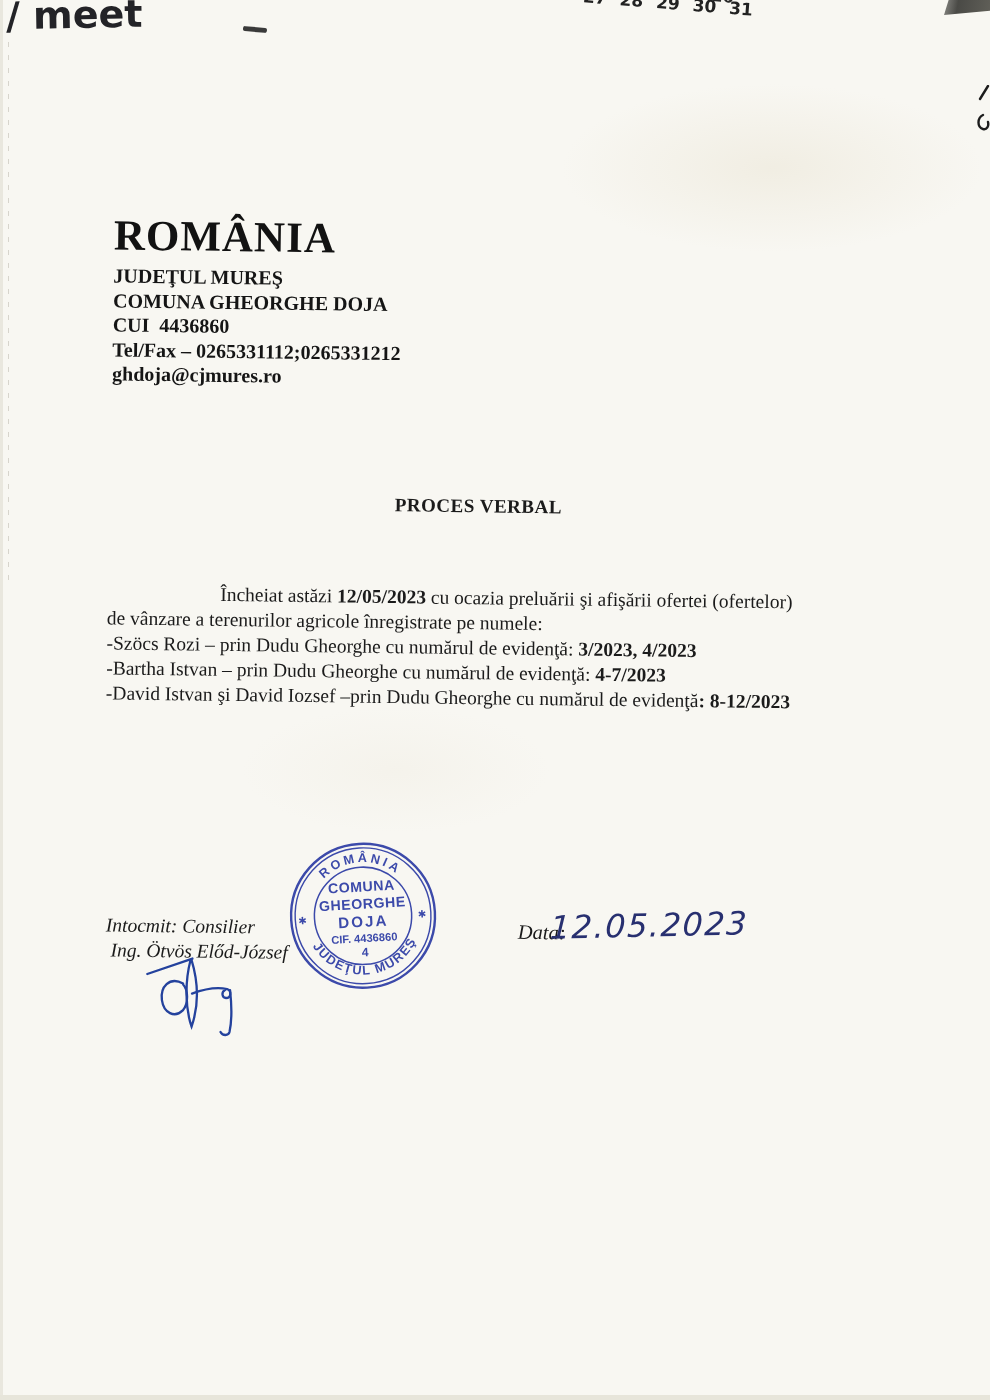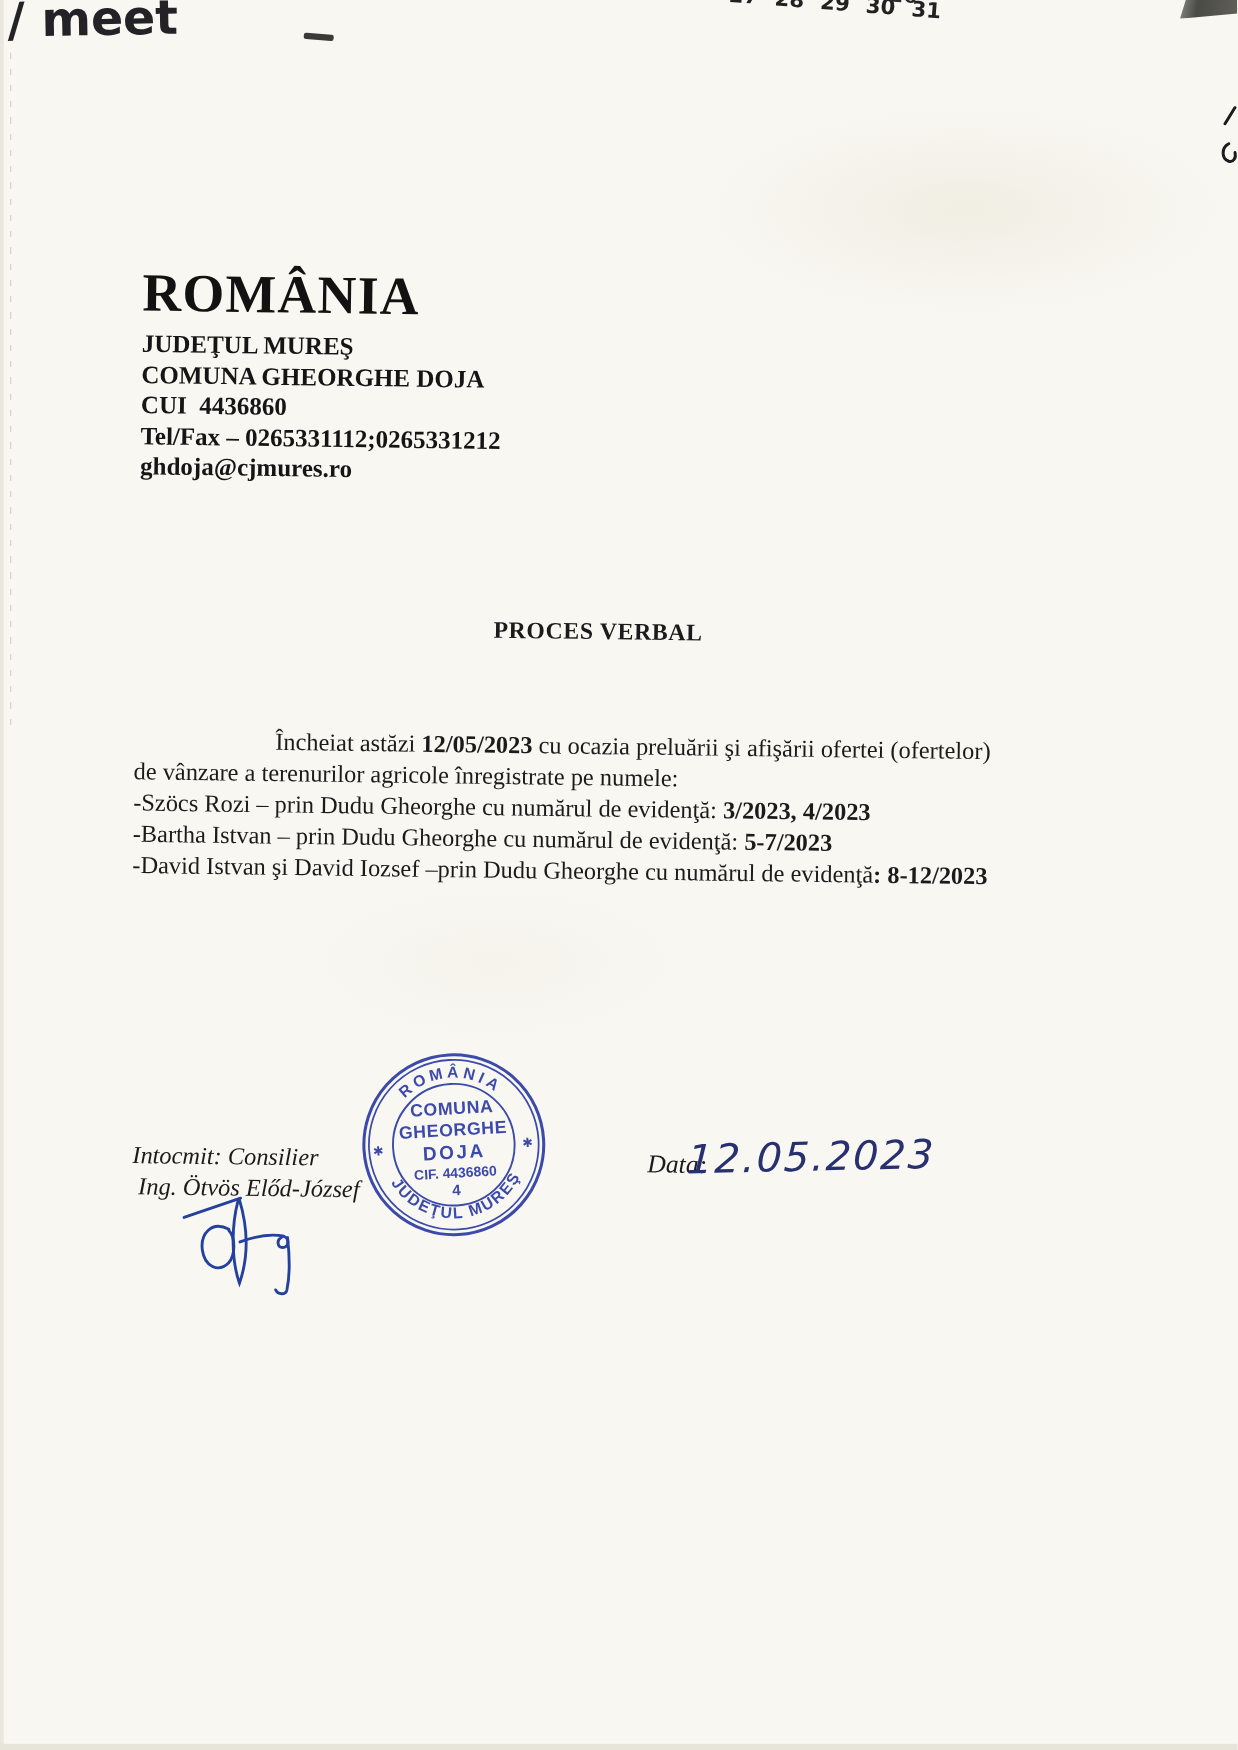--- a/index.html
+++ b/index.html
@@ -103,21 +103,21 @@
       <div class="hdr-line">ghdoja@cjmures.ro</div>
     </div>
   </div>
 
   <div class="doc-title">PROCES VERBAL</div>
 
   <div class="body-block">
     <div class="indented"><span>Încheiat astăzi </span><span class="b">12/05/2023</span><span> cu ocazia preluării şi afişării ofertei (ofertelor)</span></div>
     <div>de vânzare a terenurilor agricole înregistrate pe numele:</div>
     <div><span>-Szöcs Rozi – prin Dudu Gheorghe cu numărul de evidenţă: </span><span class="b">3/2023, 4/2023</span></div>
-    <div><span>-Bartha Istvan – prin Dudu Gheorghe cu numărul de evidenţă: </span><span class="b">5-7/2023</span></div>
+    <div><span>-Bartha Istvan – prin Dudu Gheorghe cu numărul de evidenţă: </span><span class="b">4-7/2023</span></div>
     <div><span>-David Istvan şi David Iozsef –prin Dudu Gheorghe cu numărul de evidenţă</span><span class="b">: 8-12/2023</span></div>
   </div>
 
   <svg class="stamp" viewBox="0 0 150 150">
     <defs>
       <path id="arcTop" d="M 22,75 A 53,53 0 0 1 128,75"></path>
       <path id="arcBot" d="M 17,75 A 58,58 0 0 0 133,75"></path>
     </defs>
     <g fill="none" stroke="#2e3da5">
       <circle cx="75" cy="75" r="71" stroke-width="2.4"></circle>

